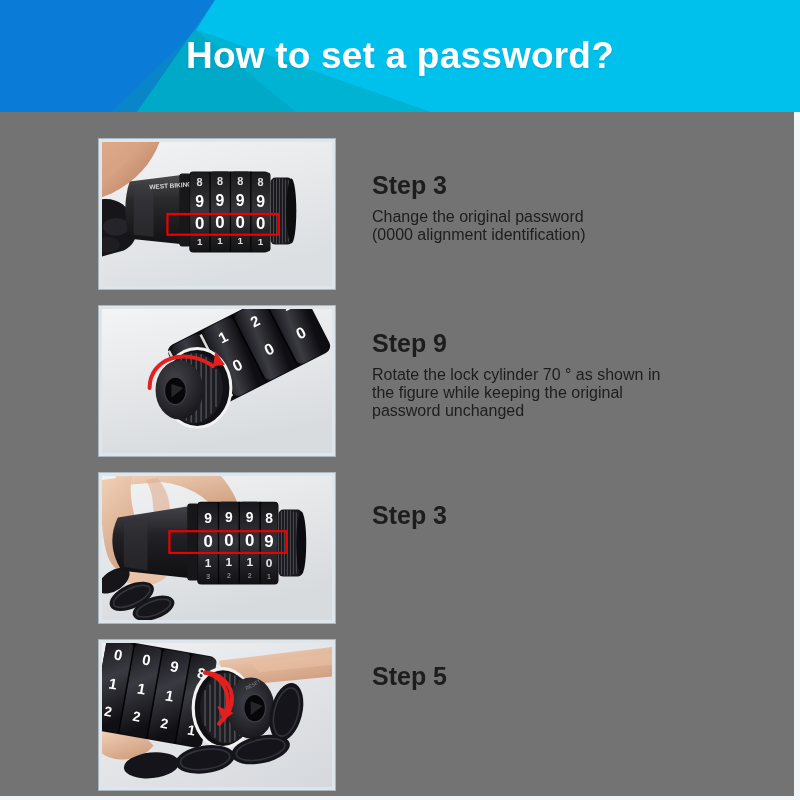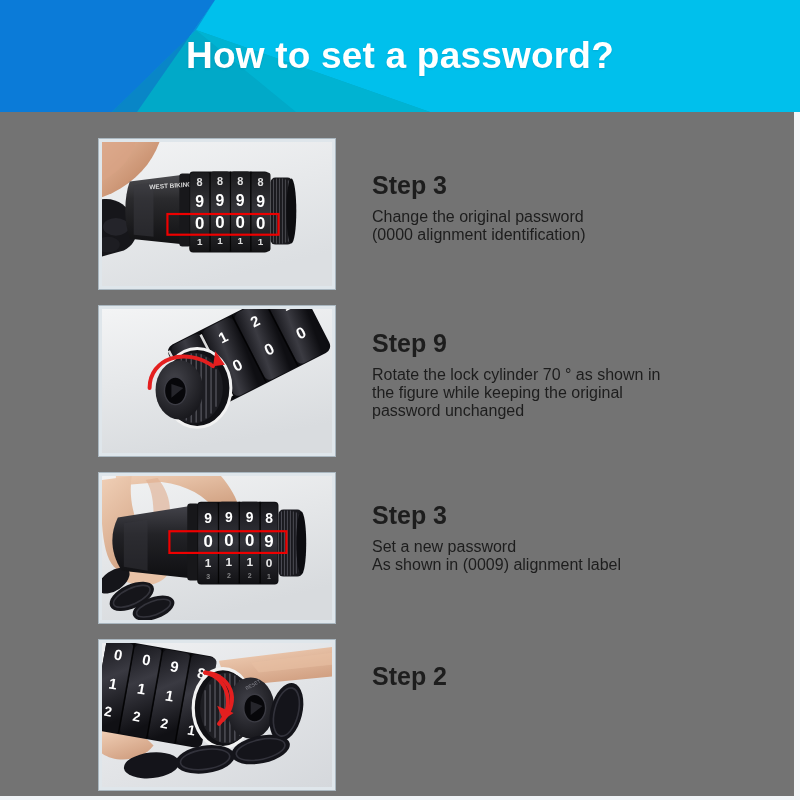--- a/index.html
+++ b/index.html
@@ -414,22 +414,20 @@
               <line x1="199" y1="39" x2="199" y2="97"></line>
             </g>
             <ellipse cx="201" cy="68" rx="5" ry="32" fill="#0c0c10"></ellipse>
 
             <rect x="68" y="56" width="118" height="22" fill="none" stroke="#ee0000" stroke-width="2.2"></rect>
           </svg>
         </div>
       </div>
       <div class="copy">
         <div class="step-title">Step 3</div>
-        <div class="step-body">Set a new password
-As shown in (0009) alignment label</div>
       </div>
     </div>
 
     <div class="step-row r3">
       <div class="photo">
         <div class="photo-inner">
           <svg viewBox="0 0 232 146" preserveAspectRatio="none">
             <defs>
               <linearGradient id="bg4" x1="0.2" y1="0" x2="1" y2="1">
                 <stop offset="0" stop-color="#eeeff1"></stop>
@@ -521,18 +519,18 @@
 
             <g>
               <path d="M142,20 C166,26 172,54 156,72" fill="none" stroke="#e41f1f" stroke-width="4" stroke-linecap="round" transform="translate(-38,10) scale(1)"></path>
               <path d="M104,30 C130,32 140,58 122,78" fill="none" stroke="#e41f1f" stroke-width="4" stroke-linecap="round"></path>
               <polygon points="122,78 112,66 130,68" fill="#e41f1f" transform="rotate(18 122 78)"></polygon>
             </g>
           </svg>
         </div>
       </div>
       <div class="copy">
-        <div class="step-title">Step 2</div>
+        <div class="step-title">Step 5</div>
       </div>
     </div>
 
   </div>
 </div>
 
 </body></html>

